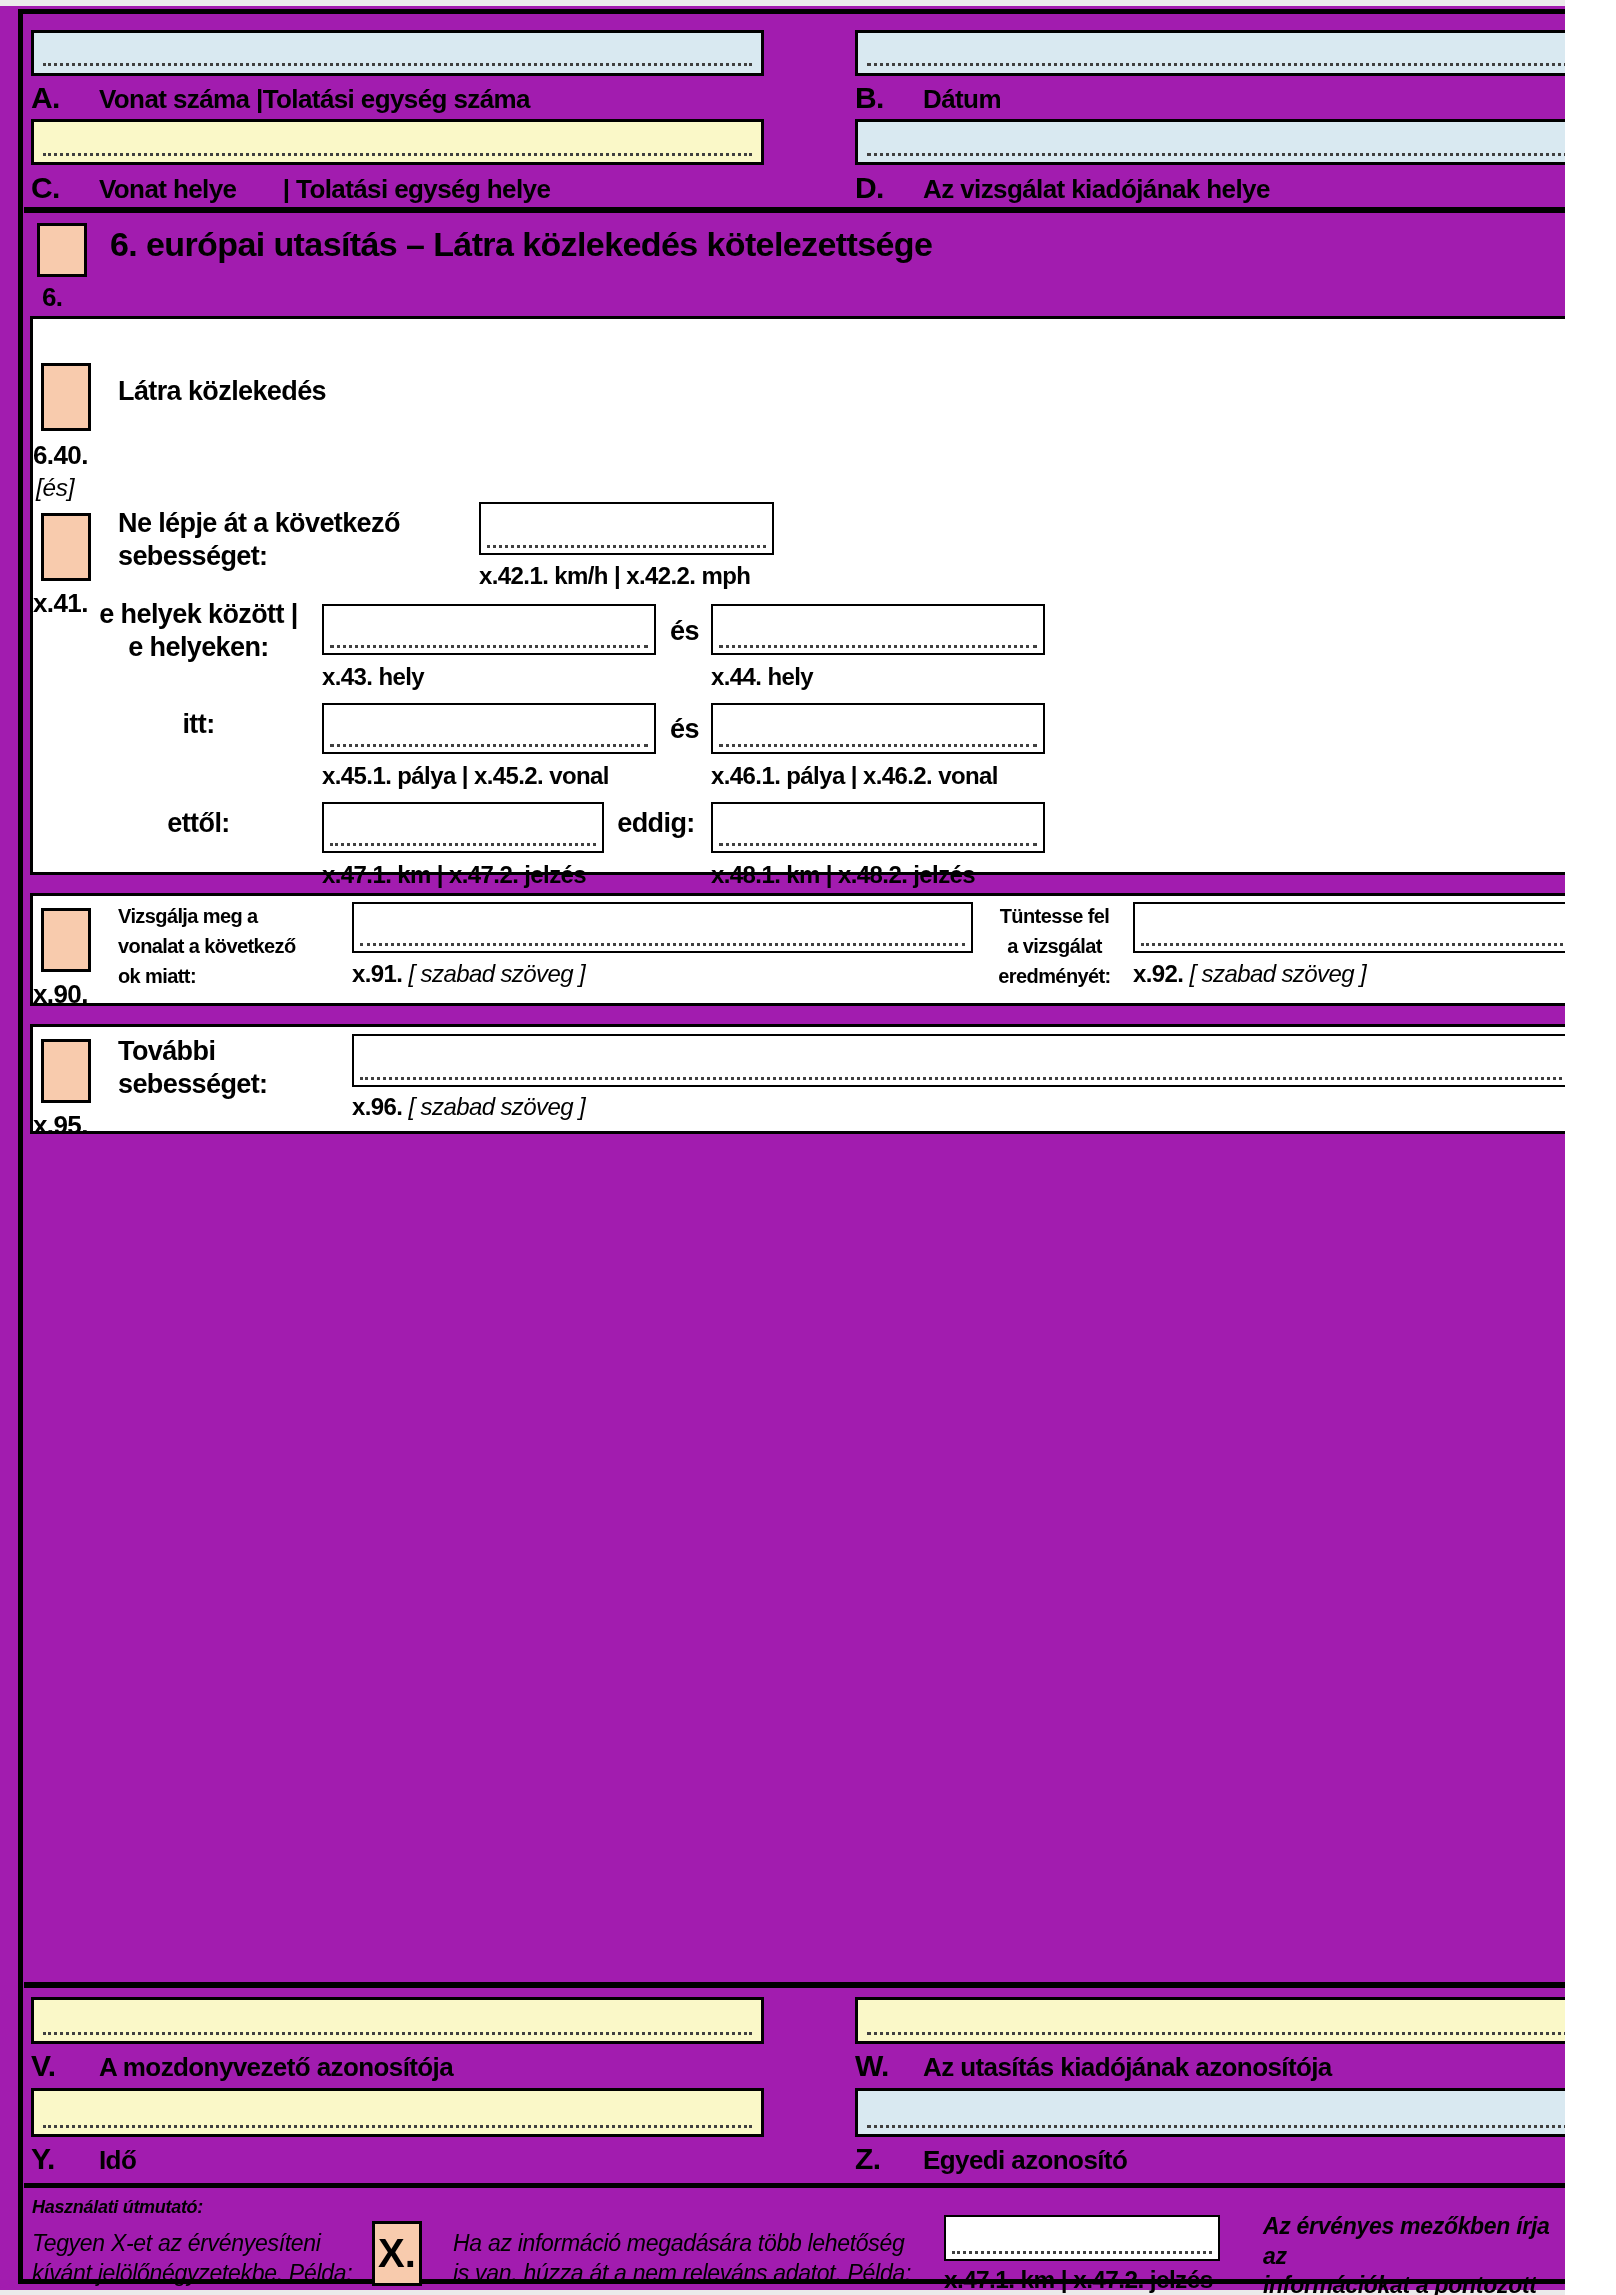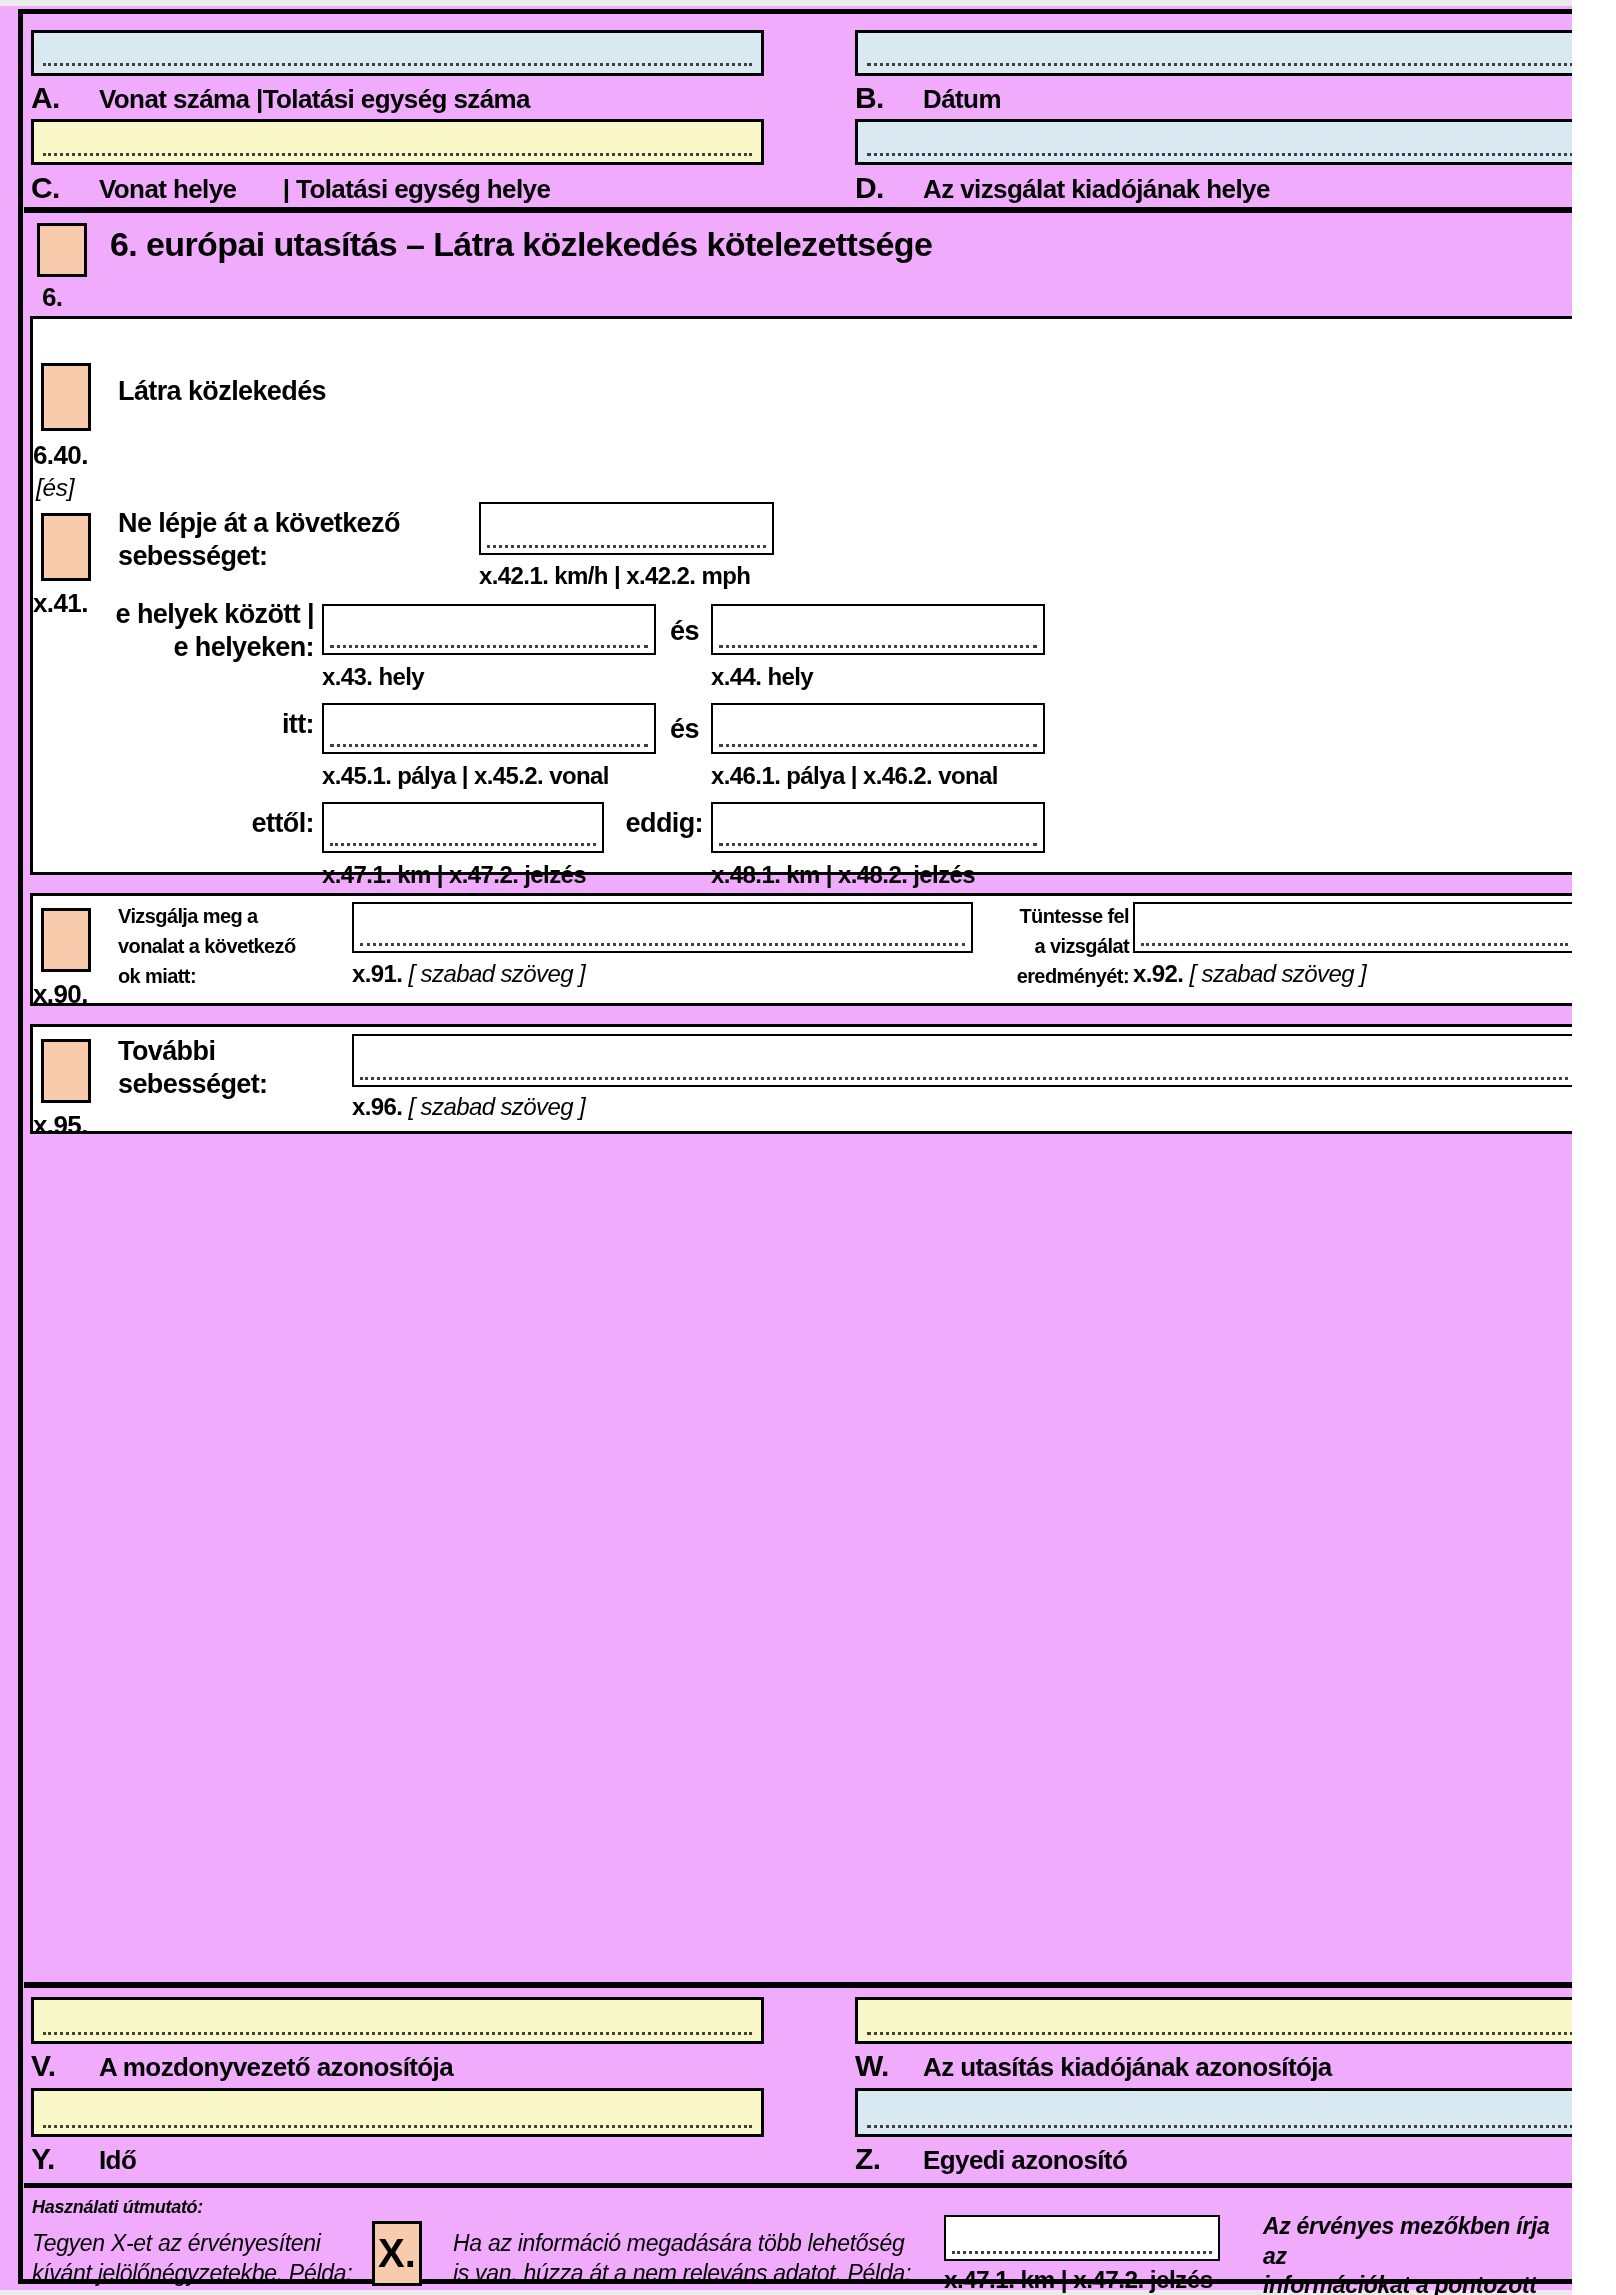--- a/index.html
+++ b/index.html
@@ -1,35 +1,35 @@
 <!DOCTYPE html>
 <html style="font-size:10.3px"><head>
 <meta charset="utf-8">
 <style>
   html,body{margin:0;padding:0;background:#fff;}
   body{font-family:"Liberation Sans","DejaVu Sans",sans-serif;color:#000;}
-  #page{position:relative;width:1565px;height:2295px;background:#f0abfc;overflow:hidden;padding-left:7px;}
+  #page{position:relative;width:1565px;height:2295px;background:#a21caf;overflow:hidden;}
   .strip{position:absolute;background:#ebebeb;}
   .pageborder{position:absolute;left:18px;top:9px;width:1577px;height:2265px;border:5.8px solid #000;}
   .rule{position:absolute;background:#000;}
   .cfield{position:absolute;border:3.2px solid #000;box-sizing:border-box;}
   .wbox{position:absolute;border:2.6px solid #000;background:#fff;box-sizing:border-box;}
   .sbox{position:absolute;border:3.2px solid #000;box-sizing:border-box;background:#fff;}
   .dots{position:absolute;left:9px;right:9px;bottom:6.4px;border-bottom:3.8px dotted #3f3f3f;}
   .dots.sm{left:6.4px;right:6.4px;bottom:5.1px;border-bottom-width:3.2px;}
   .chk{position:absolute;width:50px;height:68px;border:3.2px solid #000;box-sizing:border-box;}
   .lab{position:absolute;font-weight:bold;font-size:27px;letter-spacing:-0.6px;line-height:33px;white-space:nowrap;}
   .lab3{font-size:20px;line-height:30px;}
   .code{position:absolute;font-weight:bold;font-size:26px;letter-spacing:-0.6px;white-space:nowrap;}
   .cap{position:absolute;font-weight:bold;font-size:24px;letter-spacing:-0.6px;white-space:nowrap;}
   .free{font-style:italic;font-weight:normal;}
   .flab{position:absolute;font-weight:bold;letter-spacing:-0.6px;white-space:pre;font-size:26px;}
   .flab .letter{font-size:30px;display:inline-block;width:68px;}
   .title{position:absolute;font-weight:bold;font-size:34px;letter-spacing:-0.6px;white-space:nowrap;}
-  .rt{text-align:right;}
+  .rt{text-align:center;}
   .ital{position:absolute;font-style:italic;font-size:23px;line-height:29.5px;font-weight:500;letter-spacing:-0.3px;}
   .strike{text-decoration:line-through;text-decoration-thickness:3.2px;}
   .xmark{position:absolute;display:flex;align-items:center;justify-content:center;font-weight:bold;font-size:40px;border:3.8px solid #000;box-sizing:border-box;}
 </style>
 </head>
 <body>
 
 <div id="page">
 
   <div class="strip" style="left:0;top:0;width:1617px;height:6.4px;"></div>

